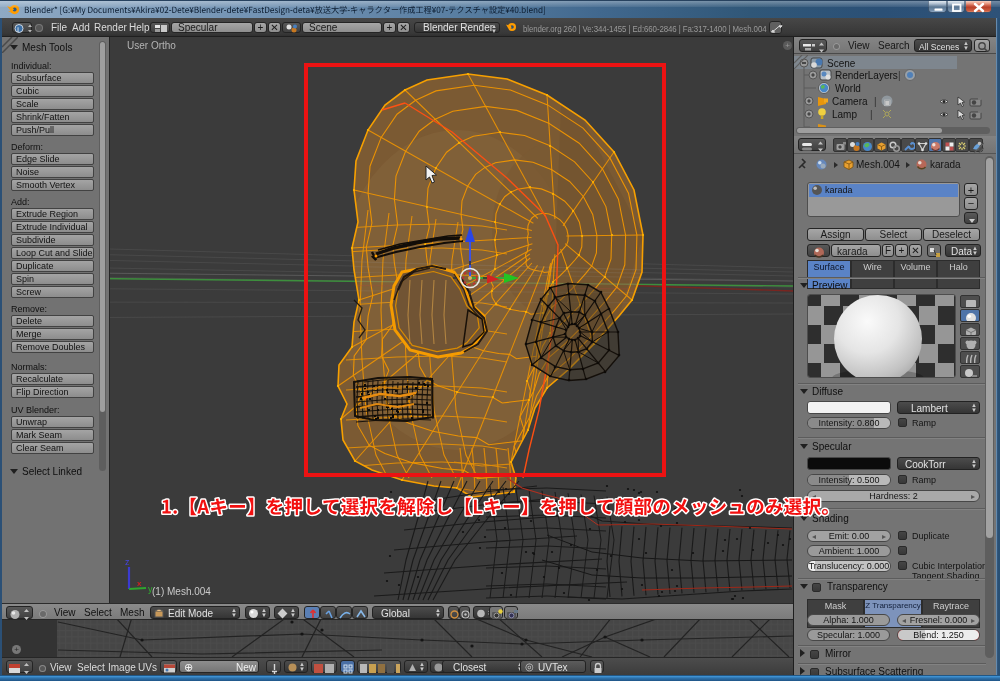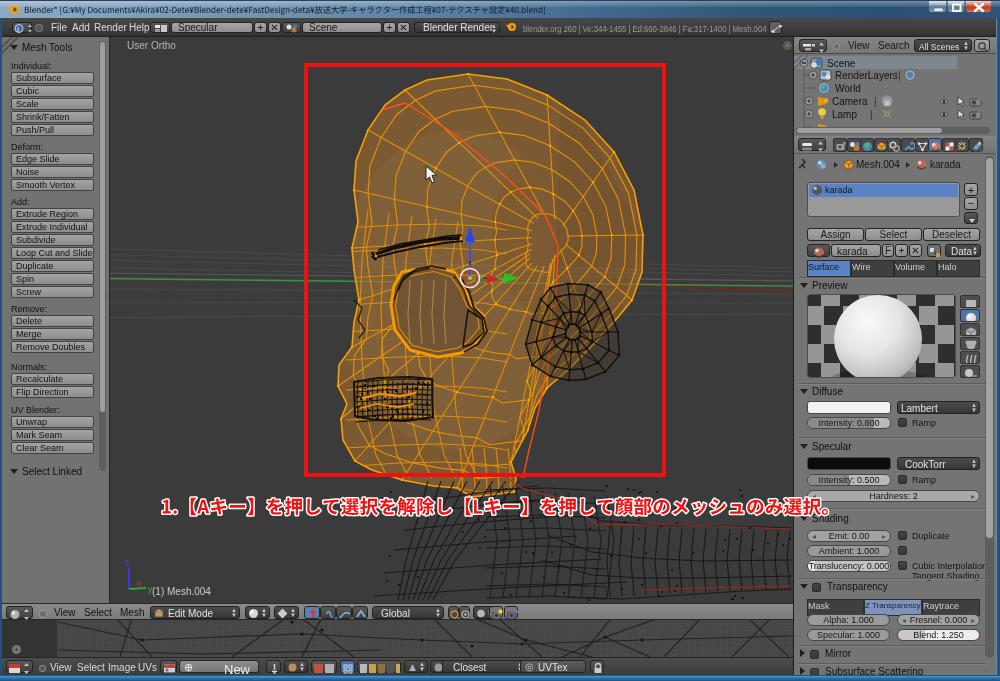--- a/index.html
+++ b/index.html
@@ -41,21 +41,21 @@
 #rc{left:793px;top:37px;width:203px;height:638px;background:#747474;border-left:1px solid #1e1e1e}
 #olhdr{position:absolute;left:0;top:0;width:203px;height:17px;background:linear-gradient(180deg,#858585,#767676);border-bottom:1px solid #4a4a4a}
 .oltxt{position:absolute;color:#161616;font-size:10px;top:3px}
 #prophdr{position:absolute;left:0;top:99px;width:203px;height:18px;background:linear-gradient(180deg,#828282,#747474);border-bottom:1px solid #555}
 .ptab{position:absolute;top:2px;width:14px;height:14px;border-radius:2px;background:#4a4a4a;border:1px solid #333}
 .sep{position:absolute;left:4px;width:188px;height:1px;background:#5c5c5c;box-shadow:0 1px 0 #828282}
 .slider{position:absolute;border-radius:6px;background:#969696;border:1px solid #474747;color:#141414;font-size:9px;text-align:center;overflow:hidden;white-space:nowrap}
 .swatch{position:absolute;border-radius:3px;border:1px solid #474747}
 .chk{position:absolute;width:9px;height:9px;border-radius:2px;background:linear-gradient(180deg,#454545,#383838);border:1px solid #2a2a2a}
 .plabel{position:absolute;color:#141414;font-size:9px;white-space:nowrap}
-.tab{position:absolute;height:17px;background:#3f3f3f;border:1px solid #2c2c2c;color:#cecece;font-size:9px;line-height:12px;white-space:nowrap;overflow:hidden}
+.tab{position:absolute;height:29px;background:#3f3f3f;border:1px solid #2c2c2c;color:#cecece;font-size:9px;text-align:center;line-height:12px;white-space:nowrap;overflow:hidden}
 
 #redrect{position:absolute;left:302px;top:26px;width:362px;height:414px;border:4.5px solid #ec1212}
 </style></head><body>
 <div id="win">
 
 <div class="abs" id="vp">
   <svg width="791" height="566" viewBox="0 37 791 566" style="position:absolute;left:0;top:0">
         <path d="M0.0,246.0 L791.0,268.0" fill="none" stroke="#4d4d4d" stroke-width="1.0" opacity="0.75"></path>
         <path d="M0.0,252.0 L791.0,272.0" fill="none" stroke="#4d4d4d" stroke-width="1.0" opacity="0.75"></path>
         <path d="M0.0,258.0 L791.0,276.0" fill="none" stroke="#4d4d4d" stroke-width="1.0" opacity="0.75"></path>
@@ -701,21 +701,21 @@
       <div class="menu" style="left:75px;top:4px">Select</div>
       <div class="menu" style="left:106px;top:4px">Image</div>
       <div class="menu" style="left:136px;top:4px">UVs</div>
 <div class="dkbtn" style="left:158px;top:2px;width:17px;height:13px"><svg width="17" height="13">
           <rect x="3" y="2.5" width="11" height="8" fill="#d0d0d0"></rect>
           <rect x="3" y="2.5" width="11" height="3.5" fill="#b84838"></rect>
           <circle cx="6" cy="8" r="1.5" fill="#4878b0"></circle>
         </svg></div>
 <div class="dfield" style="left:177px;top:2px;width:80px;height:13px;background:linear-gradient(180deg,#8e8e8e,#757575);color:#f0f0f0">
         <span style="position:absolute;left:4px;top:0px;font-size:11px">⊕</span>
-        <span style="position:absolute;left:44px;top:1px;font-size:13px">New</span>
+        <span style="position:absolute;left:56px;top:1px;font-size:10px">New</span>
       </div>
 <div class="dkbtn" style="left:264px;top:2px;width:15px;height:13px"><svg width="15" height="13">
           <path d="M7.5,2 L7.5,8 M5,9.5 L10,9.5 M7.5,9.5 L7.5,12" stroke="#d8d8d8" stroke-width="1.4"></path>
         </svg></div>
 <div class="ddrop" style="left:282px;top:2px;width:24px;height:13px">
         <svg width="11" height="11" style="position:absolute;left:2px;top:1px">
           <circle cx="5.5" cy="5.5" r="4" fill="#b89058"></circle>
         </svg>
         <span class="spin">▲<br>▼</span>
       </div>
@@ -1148,21 +1148,21 @@
           <path d="M6,14 Q5,8 7,4 M10,14 Q9,8 11,4 M14,14 Q13,8 15,4" stroke="#b8b8b8" stroke-width="1.4" fill="none"></path>
         </svg></div>
       <div style="position:absolute;left:166px;top:328px;width:20px;height:13px;background:#4e4e4e;border:1px solid #333;border-radius:2px;overflow:hidden"><svg width="20" height="17" style="margin-top:-1px">
           <circle cx="8" cy="8" r="4" fill="#c8c8c8"></circle>
           <rect x="11" y="10" width="5" height="4" fill="#888"></rect>
           <rect x="5" y="12" width="5" height="3" fill="#666"></rect>
         </svg></div>
 <div class="sep" style="top:346px"></div>
 <div class="phdr" style="left:6px;top:349px"><span class="tri-d"></span>Diffuse</div>
 <div class="swatch" style="left:13px;top:364px;width:84px;height:13px;background:#f2f2f2"></div>
-<div class="ddrop" style="left:103px;top:364px;width:83px;height:13px;padding:1px 0 0 3px;font-size:10px">Lambert<span class="spin">▲<br>▼</span></div>
+<div class="ddrop" style="left:103px;top:364px;width:83px;height:13px;padding:1px 0 0 13px;font-size:10px">Lambert<span class="spin">▲<br>▼</span></div>
 <div class="slider" style="left:13px;top:380px;width:84px;height:12px;line-height:11px;background:#969696"><div style="position:absolute;left:0;top:0;width:80%;height:100%;background:#8a8a8a"></div><div style="position:absolute;right:0;top:0;width:20%;height:100%;background:#b9b9b9"></div><span style="position:relative">Intensity: 0.800</span></div>
       <div class="chk" style="left:104px;top:381px"></div>
       <div class="plabel" style="left:118px;top:381px">Ramp</div>
 <div class="sep" style="top:400px"></div>
 <div class="phdr" style="left:6px;top:404px"><span class="tri-d"></span>Specular</div>
 <div class="swatch" style="left:13px;top:420px;width:84px;height:13px;background:#0b0b0b"></div>
 <div class="ddrop" style="left:103px;top:420px;width:83px;height:13px;padding:1px 0 0 7px;font-size:10px">CookTorr<span class="spin">▲<br>▼</span></div>
 <div class="slider" style="left:13px;top:437px;width:84px;height:12px;line-height:11px;background:#969696"><div style="position:absolute;left:0;top:0;width:50%;height:100%;background:#8a8a8a"></div><div style="position:absolute;right:0;top:0;width:50%;height:100%;background:#b9b9b9"></div><span style="position:relative">Intensity: 0.500</span></div>
       <div class="chk" style="left:104px;top:438px"></div>
       <div class="plabel" style="left:118px;top:438px">Ramp</div>

